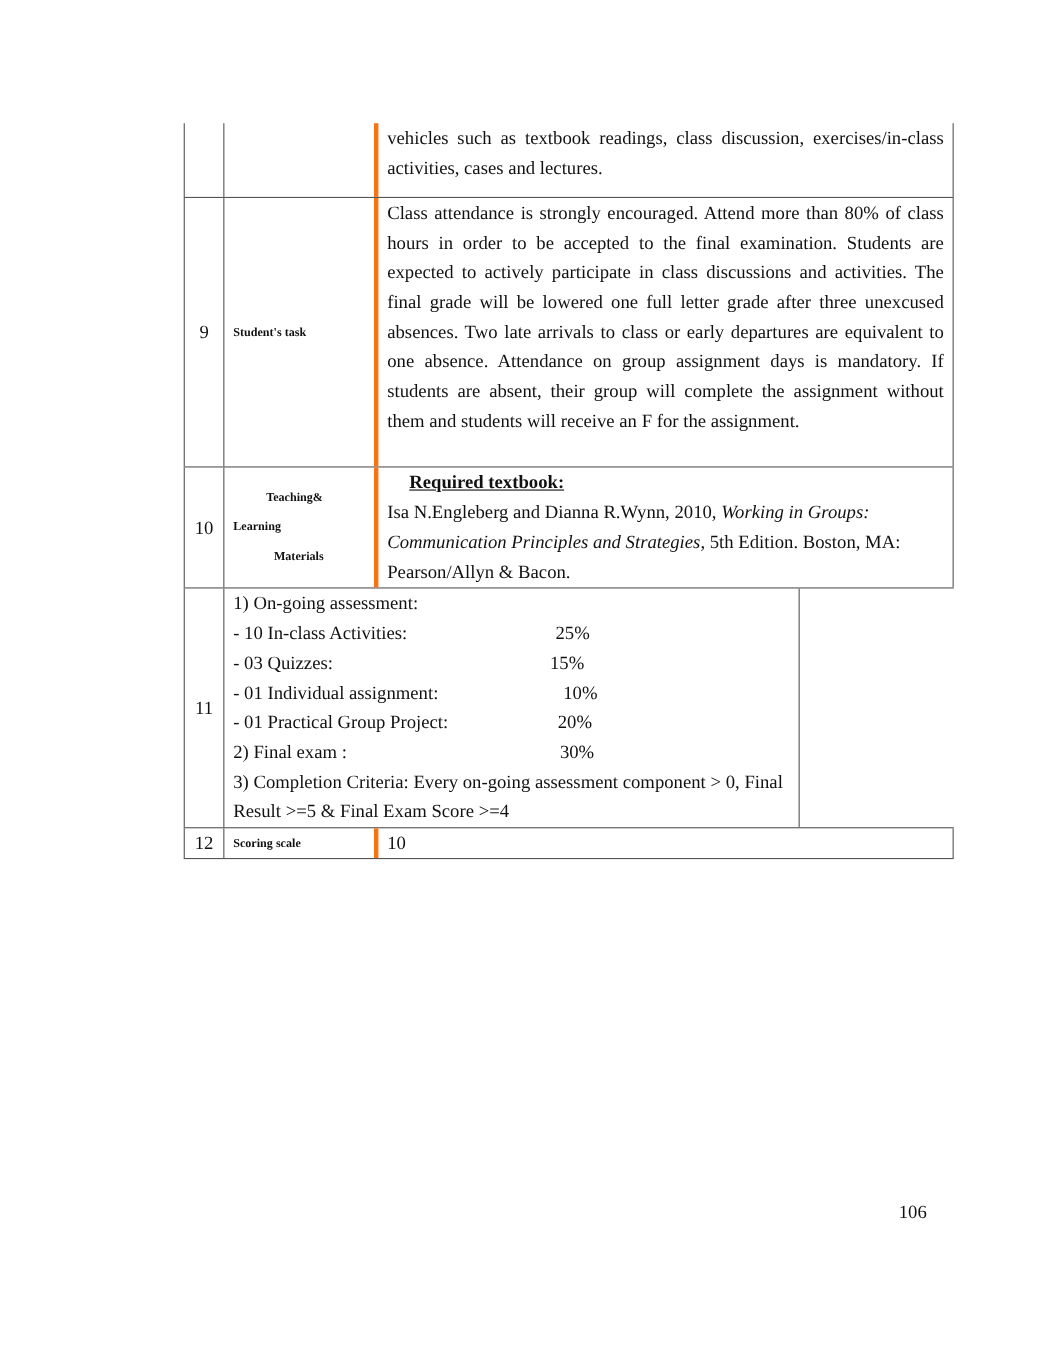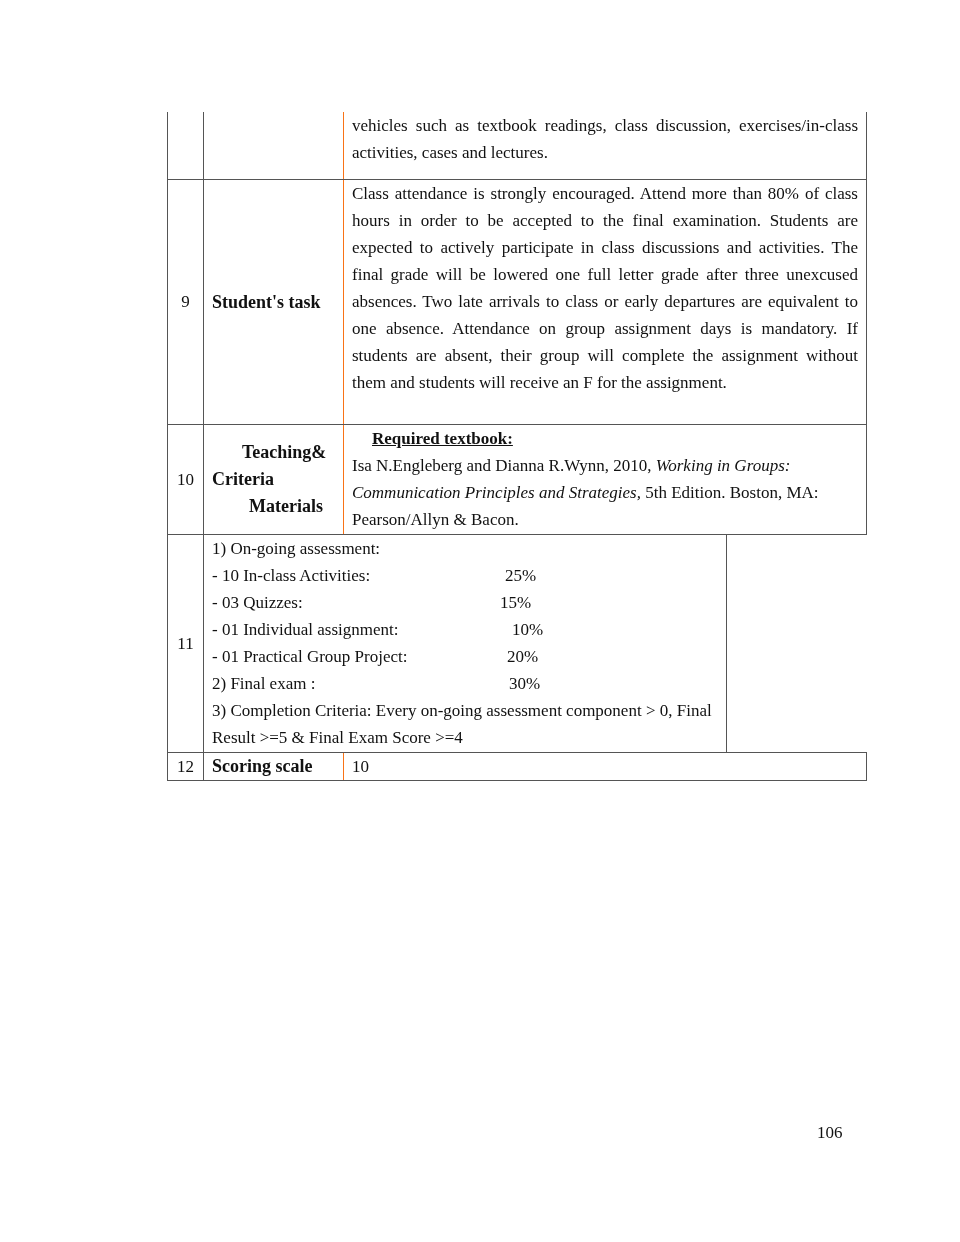--- a/index.html
+++ b/index.html
@@ -3,34 +3,34 @@
 <meta charset="utf-8">
 <style>
   html, body { margin: 0; padding: 0; background: #ffffff; }
   body { width: 960px; height: 1242px; position: relative; overflow: hidden;
          font-family: "Liberation Serif", "DejaVu Serif", serif; color: #111; }
   .tbl { position: absolute; left: 167px; top: 112px; width: 700px; }
   .row { display: flex; border-bottom: 1px solid #555; position: relative; }
   .row.first { border-top: none; }
   .c-num { width: 37px; border-left: 1px solid #555; border-right: 1px solid #555;
            display: flex; align-items: center; justify-content: center; font-size: 17px; box-sizing: border-box; }
-  .c-lab { width: 140px; border-right: 1px solid #f97316; display: flex; align-items: center;
-           font-size: 18px; font-weight: bold; padding-left: 8px; box-sizing: border-box; font-family: Liberation Serif, serif; }
+  .c-lab { width: 140px; border-right: 4px solid #f97316; display: flex; align-items: center;
+           font-size: 11px; font-weight: bold; padding-left: 8px; box-sizing: border-box; font-family: Liberation Serif, serif; }
   .c-body { width: 523px; border-right: 1px solid #555; padding: 0 8px 0 8px; box-sizing: border-box;
             font-size: 17px; line-height: 27px; }
   .just { text-align: justify; text-align-last: left; }
   .lab-tlm { display: block; line-height: 27px; }
   .lab-tlm .line1 { display: flex; justify-content: space-between; padding-right: 8px; margin-left: 30px; }
   .lab-tlm .line3 { padding-left: 5px; }
   .u { text-decoration: underline; font-weight: bold; margin-left: 20px; }
   .i { font-style: italic; }
   .arow { display: flex; }
   .arow .k { display: inline-block; }
   .pct { display: inline-block; }
-  .page-num { position: absolute; left: 817px; top: 1123px; font-size: 17px; }
+  .page-num { position: absolute; left: 817px; top: 1092px; font-size: 17px; }
 </style>
 </head>
 <body>
 
 <div class="tbl">
 
   <div class="row first" style="height:67px;">
     <div class="c-num"></div>
     <div class="c-lab"></div>
     <div class="c-body just" style="padding-top:-2px;">vehicles such as textbook readings, class discussion, exercises/in-class activities, cases and lectures.</div>
@@ -43,21 +43,21 @@
   </div>
 
   <div class="row" style="height:109px;">
     <div class="c-num">10</div>
     <div class="c-lab">
       <span class="lab-tlm">
         <span class="line1">
             <span>Teaching</span>
             <span>&amp;</span>
           </span>
-        <span style="display:block;">Criteria</span>
+        <span style="display:block;">Learning</span>
         <span class="line3" style="display:block;margin-left:32px;">Materials</span>
       </span>
     </div>
     <div class="c-body" style="padding-top:0;">
       <div class="u">Required textbook:</div>
       <div><span>Isa N.Engleberg and Dianna R.Wynn, 2010, </span><span class="i">Working in Groups: Communication Principles and Strategies,</span><span> 5th Edition. Boston, MA: Pearson/Allyn &amp; Bacon.</span></div>
     </div>
   </div>
 
   <div class="row" style="height:217px;">

